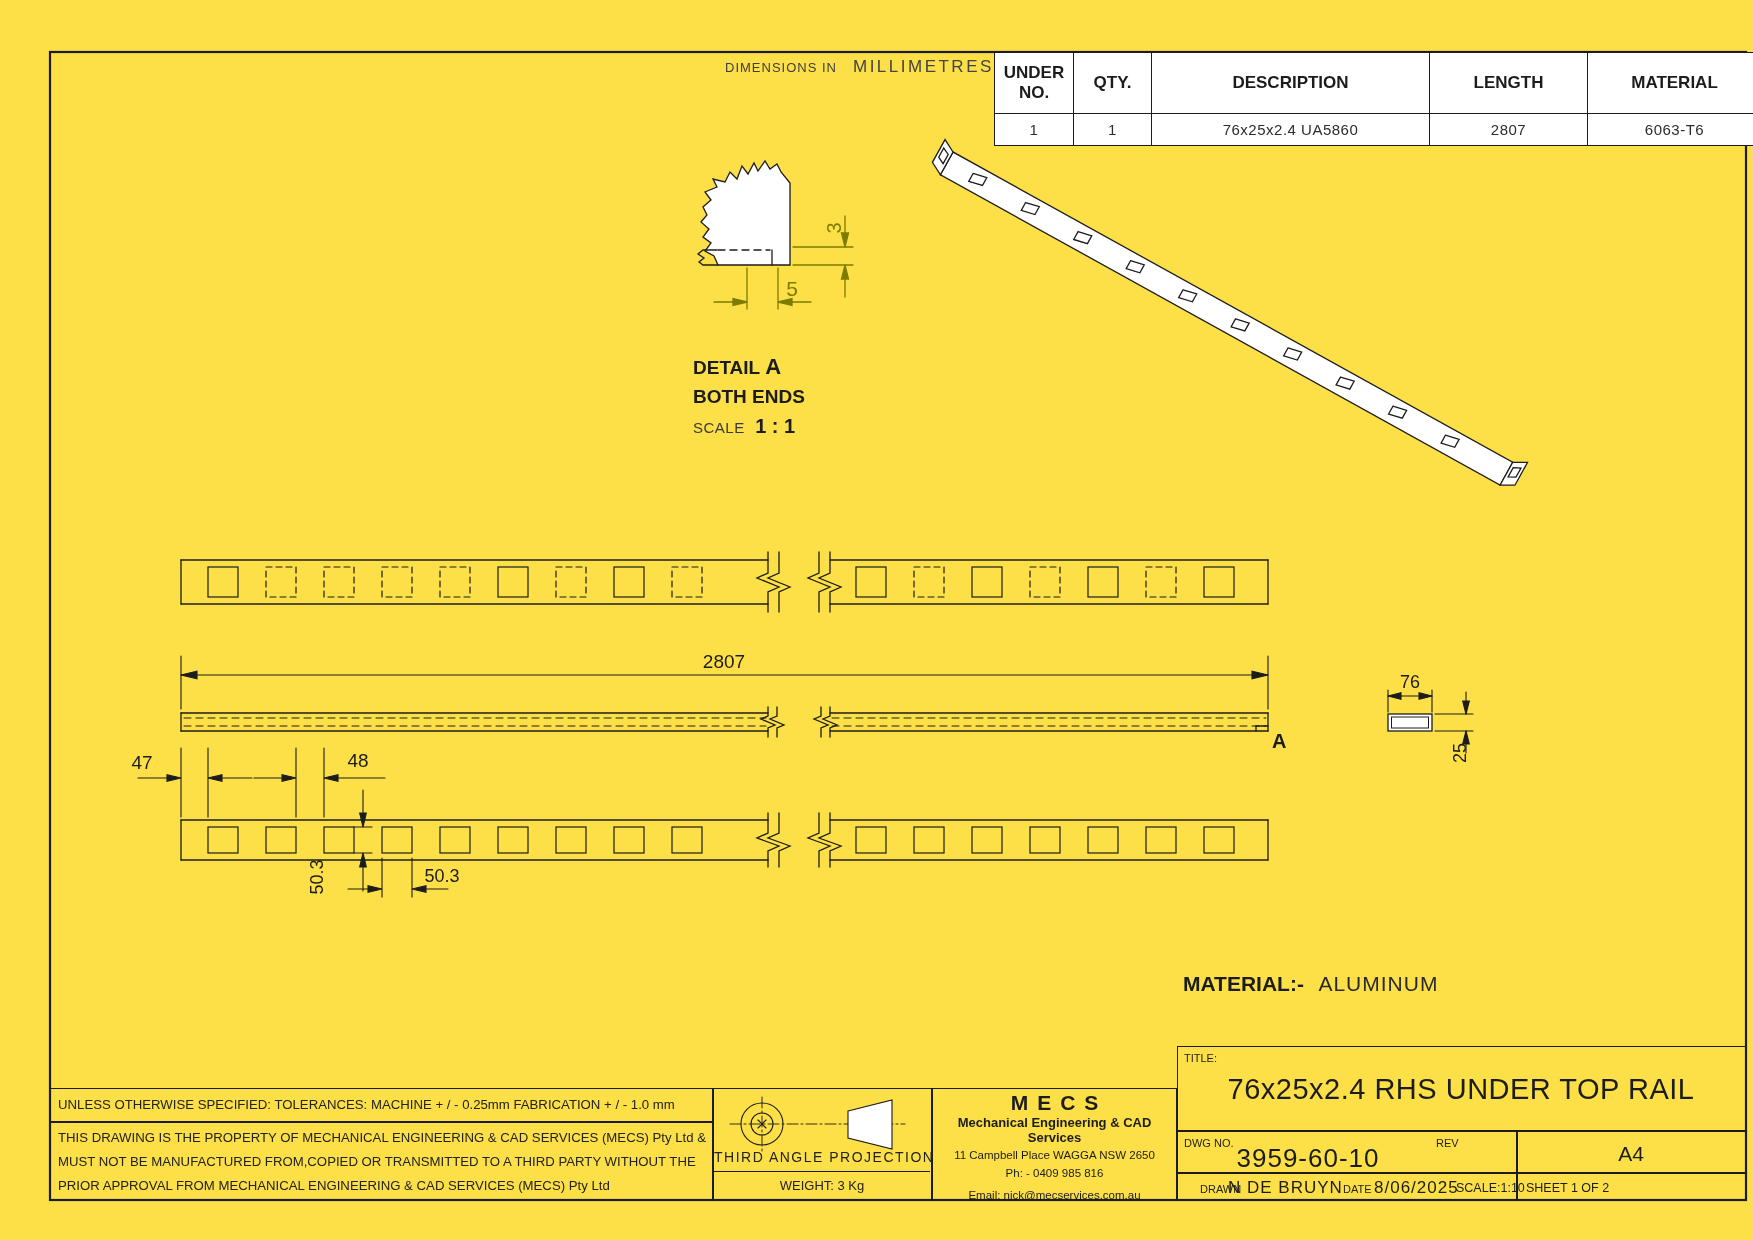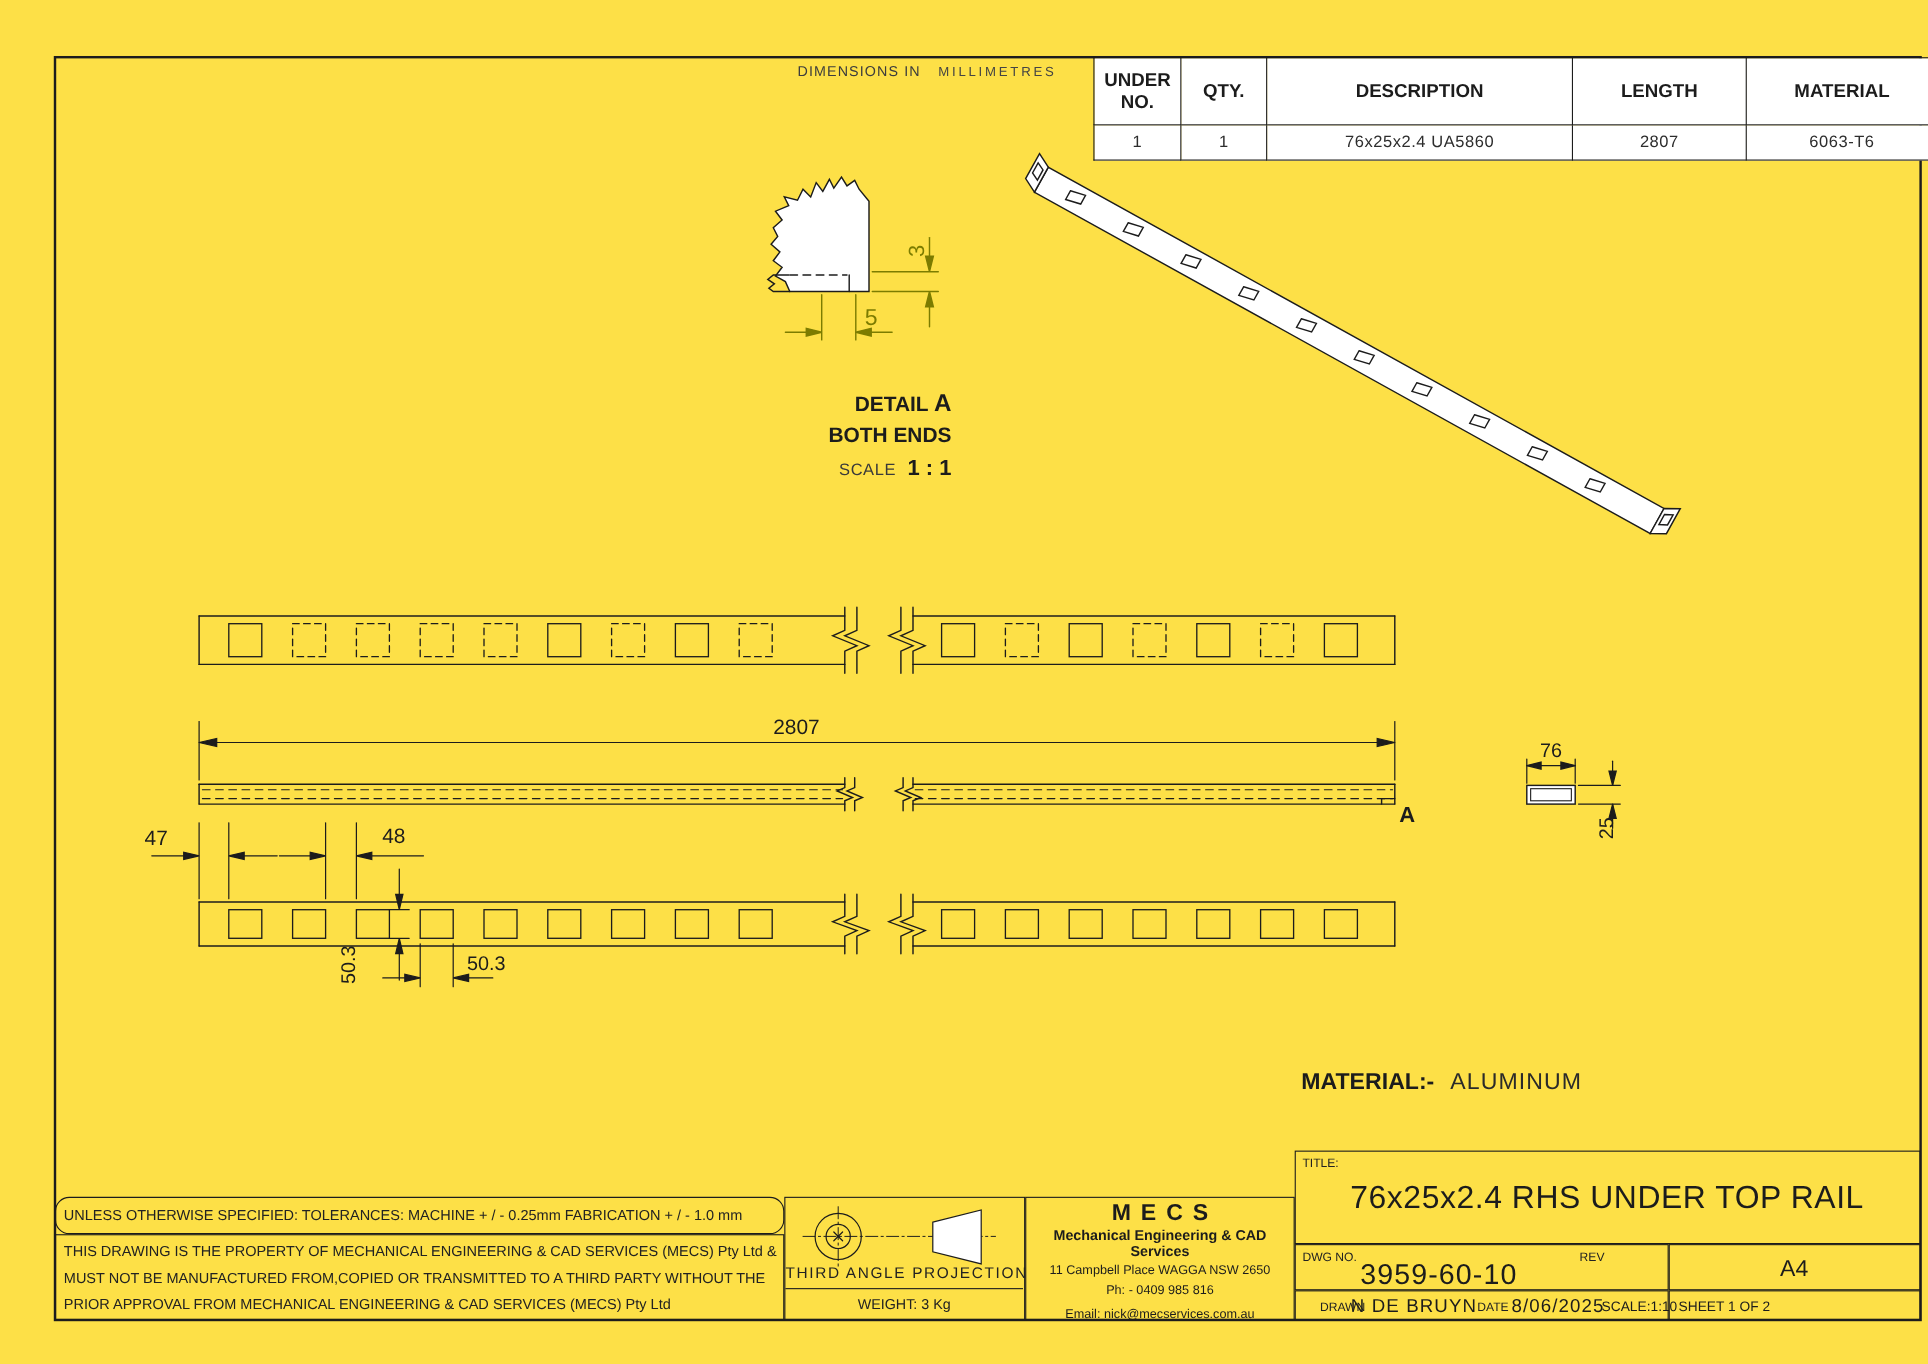--- a/index.html
+++ b/index.html
@@ -9,31 +9,31 @@
   .t{position:absolute;white-space:nowrap;}
   .center{text-align:center;}
   .rot{transform:rotate(-90deg);transform-origin:50% 50%;}
   .olive{color:#7c7c00;}
   .dim{font-size:19px;color:#1c1c1c;}
   .dim-sm{font-size:18px;color:#1c1c1c;}
 
   
   .units{display:flex;align-items:baseline;color:#3d3d3d;}
   .units .pre{font-size:13px;letter-spacing:1px;}
-  .units .unit{font-size:12px;letter-spacing:2.5px;margin-left:16px;color:#444;}
+  .units .unit{font-size:17px;letter-spacing:2.5px;margin-left:16px;color:#444;}
 
   
   table.parts{position:absolute;left:994px;top:52px;width:752px;border-collapse:collapse;table-layout:fixed;}
   table.parts th,table.parts td{border:1.6px solid #1c1c1c;text-align:center;vertical-align:middle;background:#fff;}
   table.parts th{height:58px;font-size:17px;font-weight:bold;line-height:1.15;}
   table.parts td{height:29px;font-size:15px;font-weight:normal;color:#2d2d2d;letter-spacing:.5px;}
   .cw1{width:76px;} .cw2{width:75px;} .cw3{width:275px;} .cw4{width:155px;} .cw5{width:171px;}
 
   
-  .detail-cap{position:absolute;left:655px;top:354px;width:210px;text-align:right;}
+  .detail-cap{position:absolute;left:693px;top:354px;width:210px;text-align:left;}
   .detail-cap .l1{font-size:19px;font-weight:bold;}
   .detail-cap .l1 .big{font-size:22px;}
   .detail-cap .l2{font-size:19px;font-weight:bold;margin-top:6px;}
   .detail-cap .l3{margin-top:7px;}
   .detail-cap .l3 .sc{font-size:15px;color:#3a3a3a;letter-spacing:.5px;}
   .detail-cap .l3 .sv{font-size:20px;font-weight:bold;margin-left:6px;}
 
   
   .box{position:absolute;border:1.5px solid #1c1c1c;box-sizing:border-box;}
   .note-text{font-size:13.2px;color:#222;}
@@ -312,21 +312,21 @@
   <div class="t dim-sm center" style="left:414px;top:866px;width:56px;">50.3</div>
   <div class="t dim-sm center" style="left:1390px;top:672px;width:40px;">76</div>
   <div class="t dim-sm center rot" style="left:1438px;top:745px;width:40px;height:16px;">25</div>
   <div class="t callout" style="left:1272px;top:730px;">A</div>
 
   <div class="t" style="left:1183px;top:972px;">
     <span class="mat-label">MATERIAL:-</span>
     <span class="mat-val">ALUMINUM</span>
   </div>
 
-  <div class="box" style="left:50px;top:1088px;width:663px;height:34px;border-radius:13px;">
+  <div class="box" style="left:50px;top:1088px;width:663px;height:34px;">
     <div class="t note-text" style="left:7px;top:8px;">UNLESS OTHERWISE SPECIFIED: TOLERANCES: MACHINE + / - 0.25mm  FABRICATION + / - 1.0 mm</div>
   </div>
   <div class="box" style="left:50px;top:1122px;width:663px;height:78px;">
     <div class="t prop-line" style="left:7px;top:2px;">THIS DRAWING IS THE PROPERTY OF MECHANICAL ENGINEERING &amp; CAD SERVICES (MECS) Pty Ltd &amp;</div>
     <div class="t prop-line" style="left:7px;top:26px;">MUST NOT BE MANUFACTURED FROM,COPIED OR TRANSMITTED TO A THIRD PARTY WITHOUT THE</div>
     <div class="t prop-line" style="left:7px;top:50px;">PRIOR APPROVAL FROM MECHANICAL ENGINEERING &amp; CAD SERVICES (MECS) Pty Ltd</div>
   </div>
 
   <div class="box" style="left:713px;top:1088px;width:219px;height:112px;">
     <div class="t tap-label center" style="left:0;top:60px;width:217px;">THIRD ANGLE PROJECTION</div>

